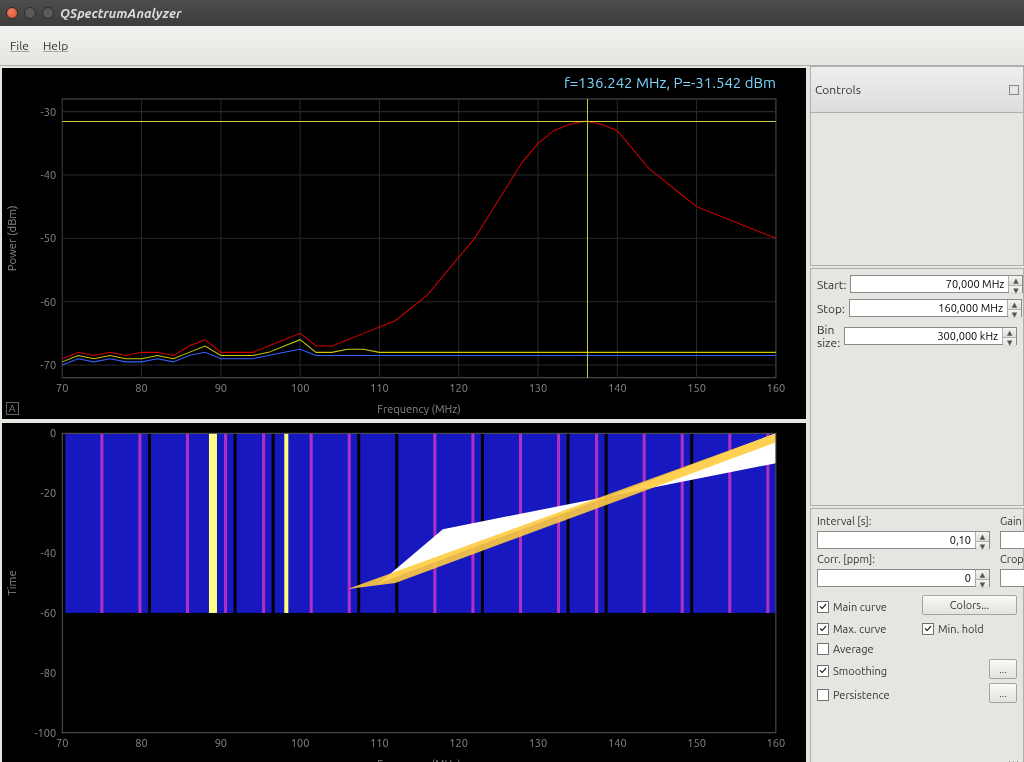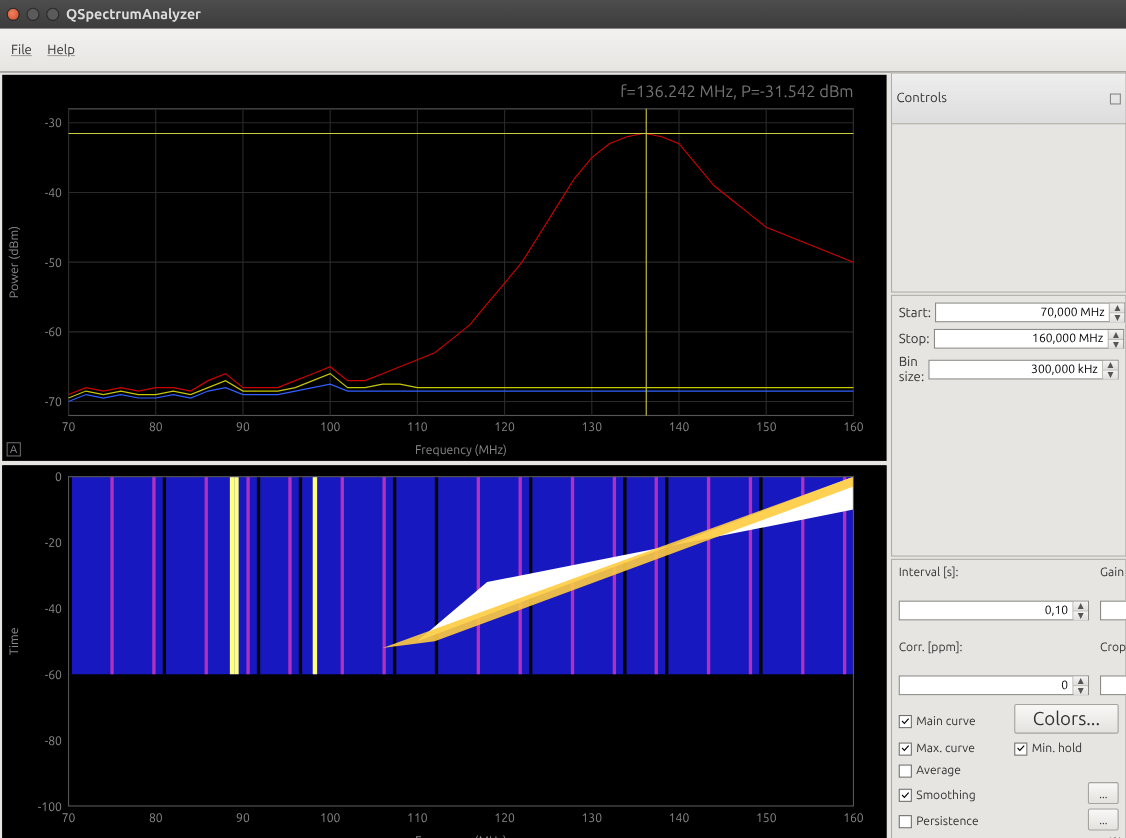--- a/index.html
+++ b/index.html
@@ -1,19 +1,19 @@
 <!DOCTYPE html>
 <html><head>
 <meta charset="utf-8">
 <style>
 * { box-sizing: border-box; margin: 0; padding: 0; font-family: "Ubuntu", "DejaVu Sans", sans-serif; }
 body { background: #4a4a4a; width: 1024px; height: 762px; overflow: hidden; font-size: 12px; color: #333; }
 
 
-.titlebar { height: 26px; background: linear-gradient(#4d4d4d,#3c3c3c); display: flex; align-items: center; padding: 0 6px; color: #ddd; gap: 6px; }
+.titlebar { height: 26px; background: linear-gradient(#4d4d4d,#3c3c3c); display: flex; align-items: center; padding: 0 6px; color: #ddd; gap: 6px; font-style: italic; }
 .winbtns { display: flex; gap: 6px; }
 .winbtn { width: 12px; height: 12px; border-radius: 50%; background: #5a5a5a; border:1px solid #2a2a2a; }
 .winbtn.close { background: radial-gradient(circle at 40% 40%, #f08060, #d14b27); }
 .titlebar .title { font-weight: bold; font-size: 13px; }
 
 
 .menubar { height: 40px; background: linear-gradient(#f2f1ef,#e6e5e2); border-bottom: 1px solid #b0afa9; display:flex; align-items:center; padding:0 4px; gap:2px; }
 .menubar span { padding: 2px 6px; text-decoration: underline; text-decoration-color: rgba(0,0,0,0.3); cursor:pointer; }
 
 
@@ -42,29 +42,29 @@
 
 .field-row { display:flex; align-items:center; margin-bottom:6px; gap:4px; }
 .field-row label { width:54px; }
 .spinbox { flex:1; display:flex; height:18px; border:1px solid #8a8a86; background:#fff; }
 .spinbox input { flex:1; border:none; text-align:right; padding:0 4px; font-size:11px; background:transparent; outline:none; }
 .spin-btns { width:14px; display:flex; flex-direction:column; border-left:1px solid #b0afa9; }
 .spin-btns div { flex:1; background:linear-gradient(#f4f3f1,#dedddb); display:flex; align-items:center; justify-content:center; font-size:7px; color:#555; cursor:pointer; }
 .spin-btns div:first-child { border-bottom:1px solid #b0afa9; }
 
 
-.settings-grid { display:grid; grid-template-columns:1fr 1fr; gap:19px 10px; }
+.settings-grid { display:grid; grid-template-columns:1fr 1fr; gap:4px 10px; }
 .settings-grid label { font-size:11px; }
 .chk-row { display:flex; align-items:flex-end; gap:4px; font-size:11px; margin-top:4px; }
 .chkbox { width:12px; height:12px; border:1px solid #6f6f6b; background:#fff; display:inline-flex; align-items:center; justify-content:center; font-size:10px; line-height:1; }
 .chkbox.checked::after { content:"✓"; color:#000; font-weight:bold; }
 .small-btn { width:28px; height:20px; background:linear-gradient(#f9f8f6,#e3e2df); border:1px solid #a5a49f; border-radius:2px; text-align:center; font-size:10px; cursor:pointer; display:flex; align-items:center; justify-content:center; }
 
 
-.cursor-readout { position:absolute; top:6px; right:30px; color:#737373; font-size:15px; }
+.cursor-readout { position:absolute; top:6px; right:30px; color:#7dd3fc; font-size:15px; }
 
 .grip { position:absolute; bottom:2px; right:2px; width:12px; height:12px; background:repeating-linear-gradient(135deg,#999 0,#999 1px,transparent 1px,transparent 3px); }
 </style>
 </head>
 <body>
 
 <div class="titlebar">
   <div class="winbtns">
     <div class="winbtn close"></div>
     <div class="winbtn"></div>
@@ -257,21 +257,21 @@
           <div class="spinbox">
               <input value="0" style="">
             </div>
         </div>
 
         <div style="display:grid;grid-template-columns:1fr 1fr;gap:4px 10px;margin-top:8px;align-items:center;">
           <div class="chk-row">
               <span class="chkbox checked"></span>
               <span>Main curve</span>
             </div>
-          <div class="btn" style="font-size:17px;">Colors...</div>
+          <div class="btn" style="font-size:11px;">Colors...</div>
           <div class="chk-row">
               <span class="chkbox checked"></span>
               <span>Max. curve</span>
             </div>
           <div class="chk-row">
               <span class="chkbox checked"></span>
               <span>Min. hold</span>
             </div>
           <div class="chk-row">
               <span class="chkbox"></span>

